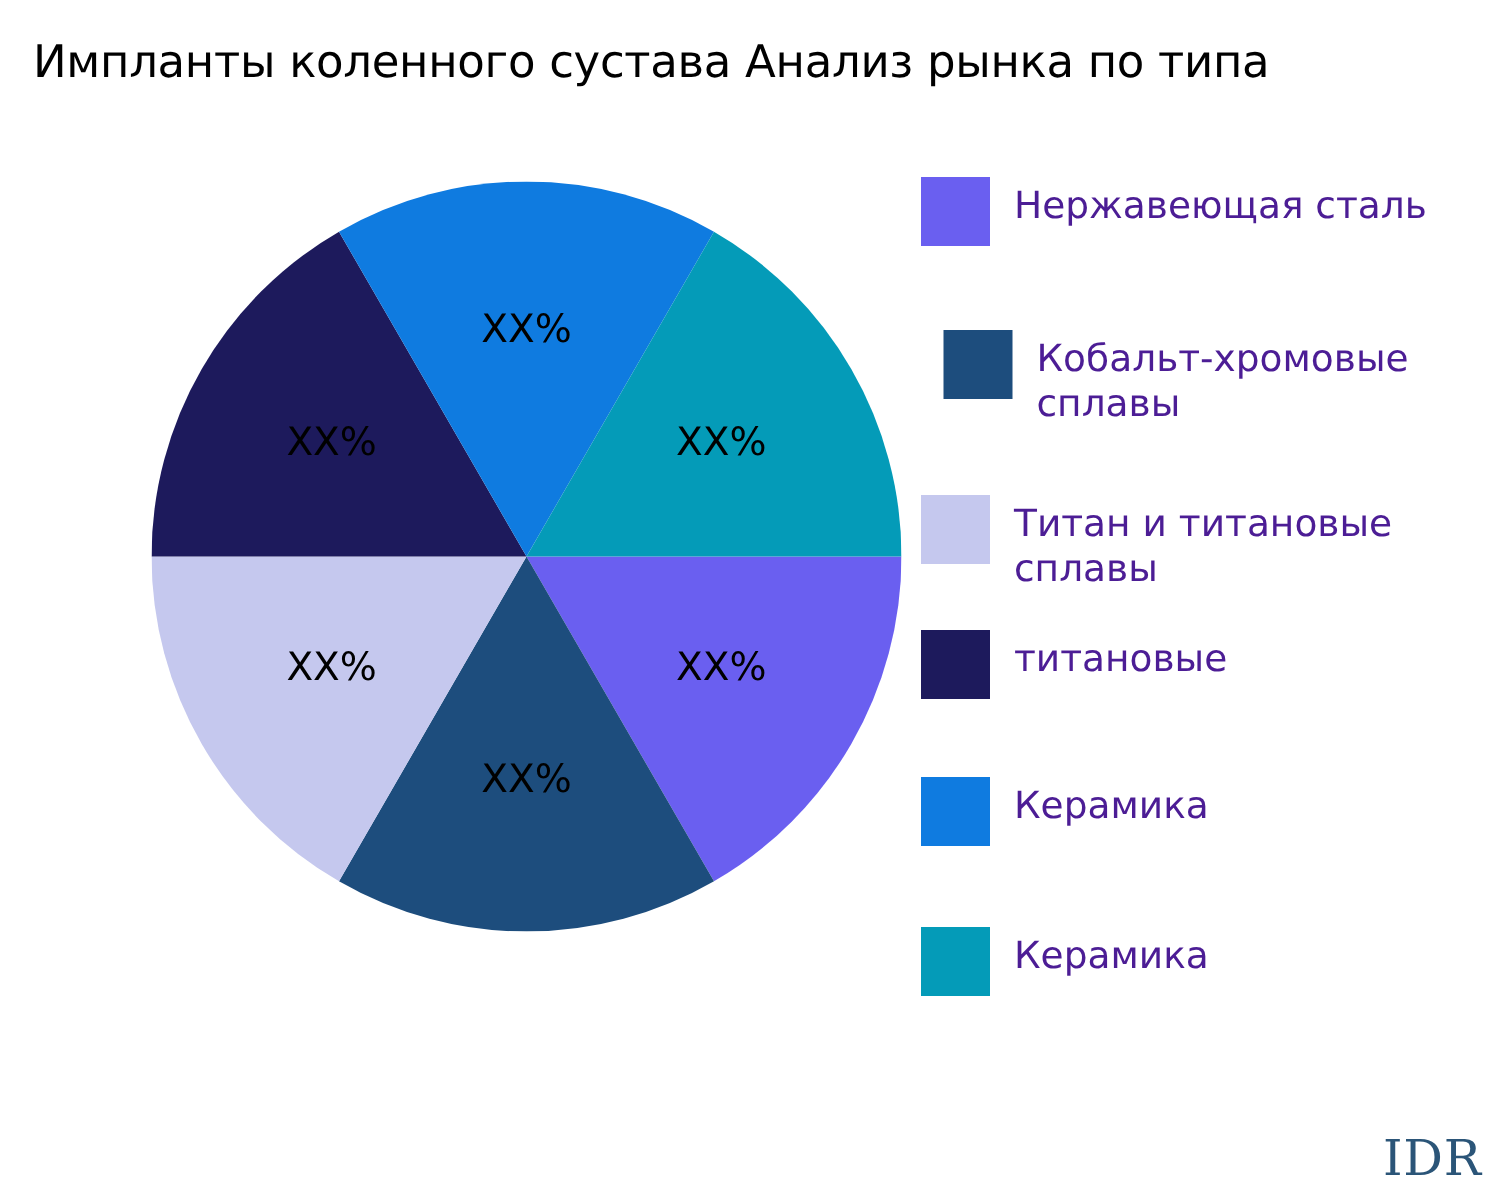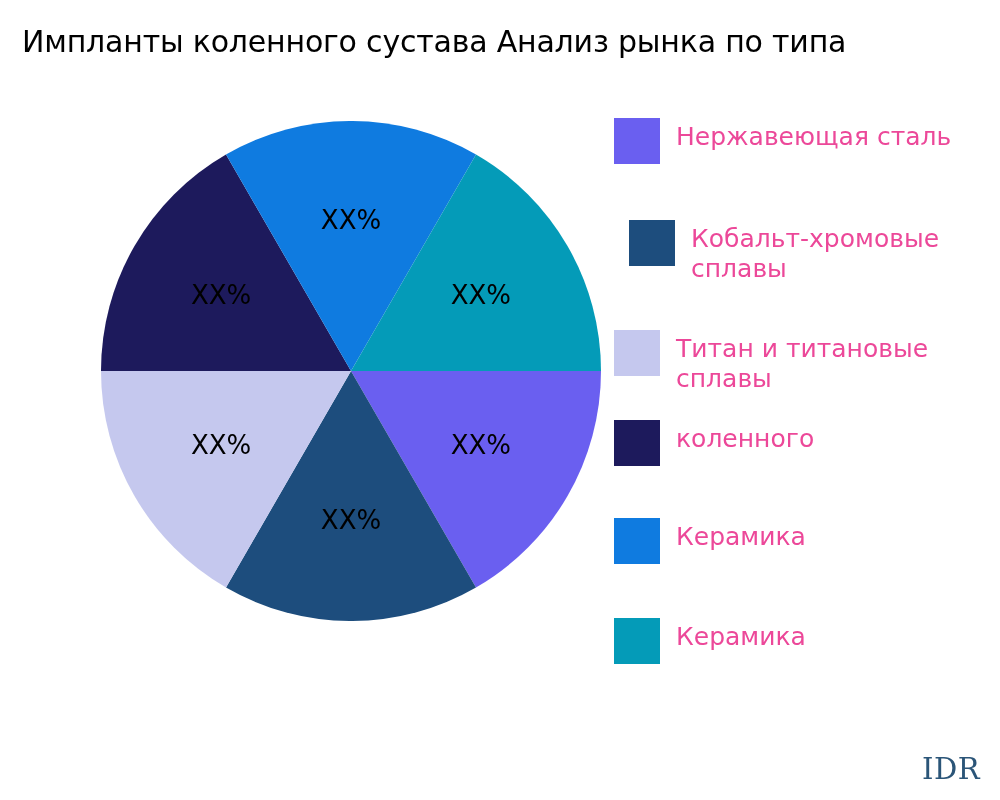--- a/index.html
+++ b/index.html
@@ -64,31 +64,31 @@
   }
   .legend-swatch {
     width: 46px;
     height: 46px;
     flex: 0 0 46px;
   }
   .legend-label {
     margin-left: 16px;
     font-size: 25px;
     line-height: 30px;
-    color: #ec4899;
+    color: #4c1d95;
     font-family: "DejaVu Sans", sans-serif;
     white-space: pre-line;
     padding-top: 4px;
   }
   #watermark {
     position: absolute;
     left: 922px;
     top: 752px;
     font-family: "DejaVu Serif", serif;
-    font-size: 29px;
+    font-size: 33px;
     color: #2b5578;
     letter-spacing: 0.5px;
   }
 </style>
 </head>
 <body>
 
 <div id="chart-root">
 
   <div id="chart-title">Импланты коленного сустава Анализ рынка по типа</div>
@@ -120,21 +120,21 @@
         <span class="legend-label">Кобальт-хромовые
 сплавы</span>
       </div>
       <div class="legend-item" style="top: 212px;">
         <span class="legend-swatch" style="background: rgb(197, 200, 238);"></span>
         <span class="legend-label">Титан и титановые
 сплавы</span>
       </div>
       <div class="legend-item" style="top: 302px;">
         <span class="legend-swatch" style="background: rgb(29, 26, 92);"></span>
-        <span class="legend-label">коленного</span>
+        <span class="legend-label">титановые</span>
       </div>
       <div class="legend-item" style="top: 400px;">
         <span class="legend-swatch" style="background: rgb(15, 123, 224);"></span>
         <span class="legend-label">Керамика</span>
       </div>
       <div class="legend-item" style="top: 500px;">
         <span class="legend-swatch" style="background: rgb(4, 155, 184);"></span>
         <span class="legend-label">Керамика</span>
       </div>
     </div>

